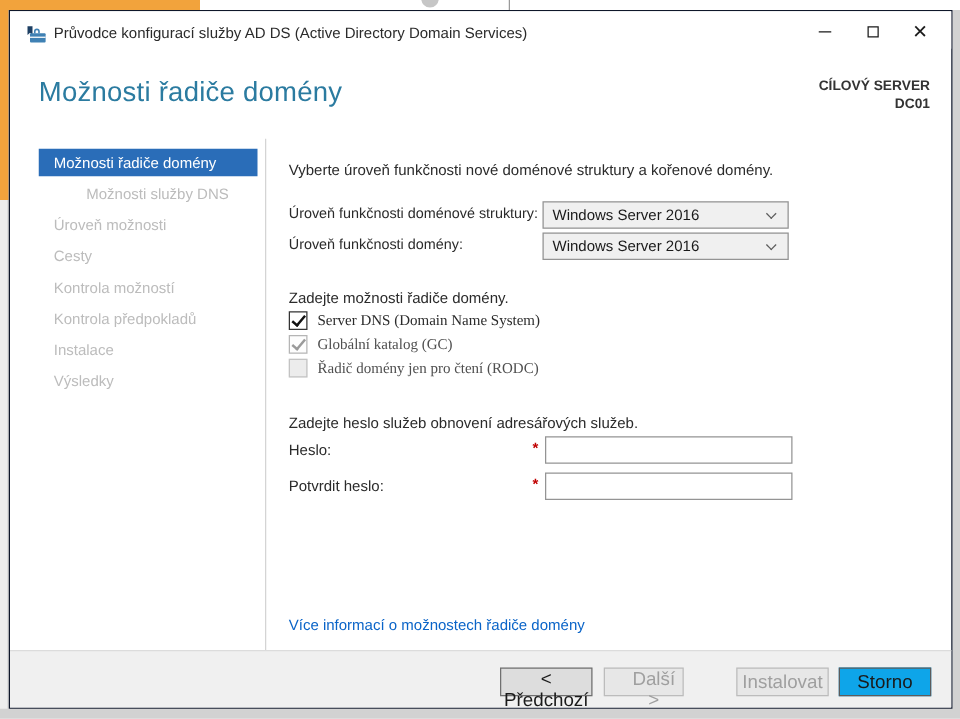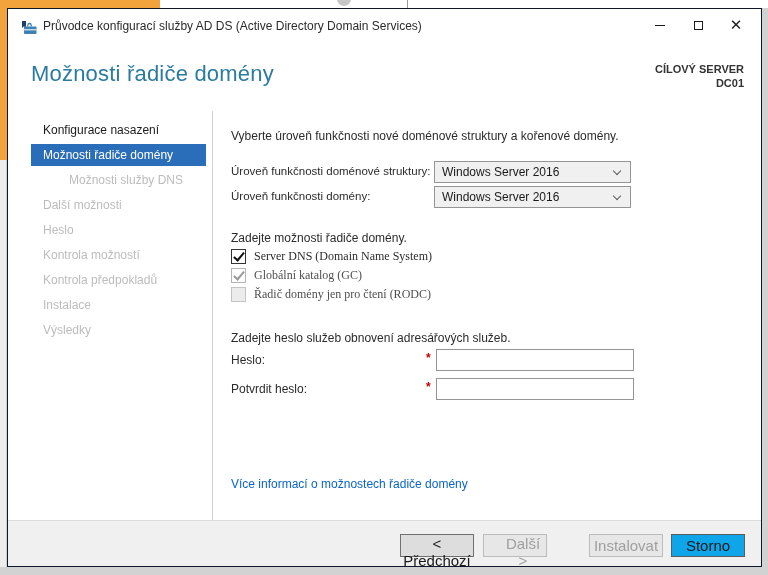--- a/index.html
+++ b/index.html
@@ -63,21 +63,21 @@
   .cb-row.disabled .cb { border-color:#b5b5b5; background:#fdfdfd; }
   .cb-row.disabled.checked .cb::after { border-color:#9a9a9a; }
   .cb-row.disabled:not(.checked) .cb { background:#ececec; border-color:#c3c3c3; }
   .cb-label { font-size:12px; color:#2b2b2b; white-space:nowrap;font-family:Liberation Serif, serif; }
   .cb-row.disabled .cb-label { color:#4f4f4f; }
 
   .pw-input { position:absolute; width:198px; height:22px; border:1px solid #949494; background:#fff;
               font-size:12px; padding:0 5px; outline:none; font-family:"Liberation Sans", sans-serif; }
   .req { position:absolute; color:#c00000; font-size:12px; font-weight:bold; }
 
-  .help-link { position:absolute; left:223px; top:468px; font-size:12px; color:#0a64c8;
+  .help-link { position:absolute; left:223px; top:484px; font-size:12px; color:#0a64c8;
                text-decoration:none; white-space:nowrap; cursor:pointer;text-align:center; }
 
   
   .footer { position:absolute; left:0; right:0; bottom:0; height:46px; background:#f0f0f0;
             border-top:1px solid #dcdcdc; }
   .btn { position:absolute; top:13px; height:23px; font-size:15px; text-align:center;
          background:#dddddd; border:1px solid #707070; color:#1a1a1a;
          font-family:"Liberation Sans", sans-serif; cursor:default; }
   .btn:disabled { background:#e7e7e7; border-color:#bcbcbc; color:#9f9f9f; }
   .btn-prev { left:392px; width:74px; }
@@ -119,25 +119,24 @@
   </div>
 
   <div class="page-title">Možnosti řadiče domény</div>
   <div class="target-block">
     <div>CÍLOVÝ SERVER</div>
     <div>DC01</div>
   </div>
 
   <div class="sidebar">
 
-  <div class="nav-item normal">Konfigurace nasazení</div>
       <div class="nav-item selected">Možnosti řadiče domény</div>
       <div class="nav-item disabled indent">Možnosti služby DNS</div>
-      <div class="nav-item disabled">Další možnosti</div>
-      <div class="nav-item disabled">Heslo</div>
+      <div class="nav-item disabled">Úroveň možnosti</div>
+      <div class="nav-item disabled">Cesty</div>
       <div class="nav-item disabled">Kontrola možností</div>
       <div class="nav-item disabled">Kontrola předpokladů</div>
       <div class="nav-item disabled">Instalace</div>
       <div class="nav-item disabled">Výsledky</div>
     </div>
   <div class="v-divider"></div>
 
   <div class="content">
 
     <div class="c-text" style="left:223px; top:120px;">Vyberte úroveň funkčnosti nové doménové struktury a kořenové domény.</div>

